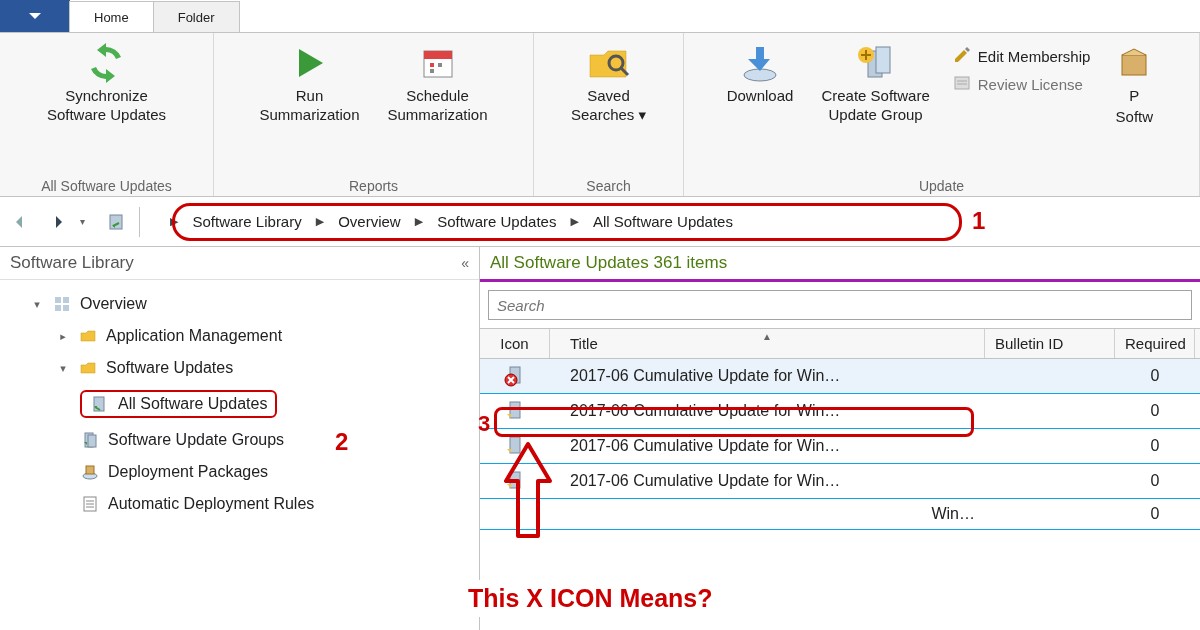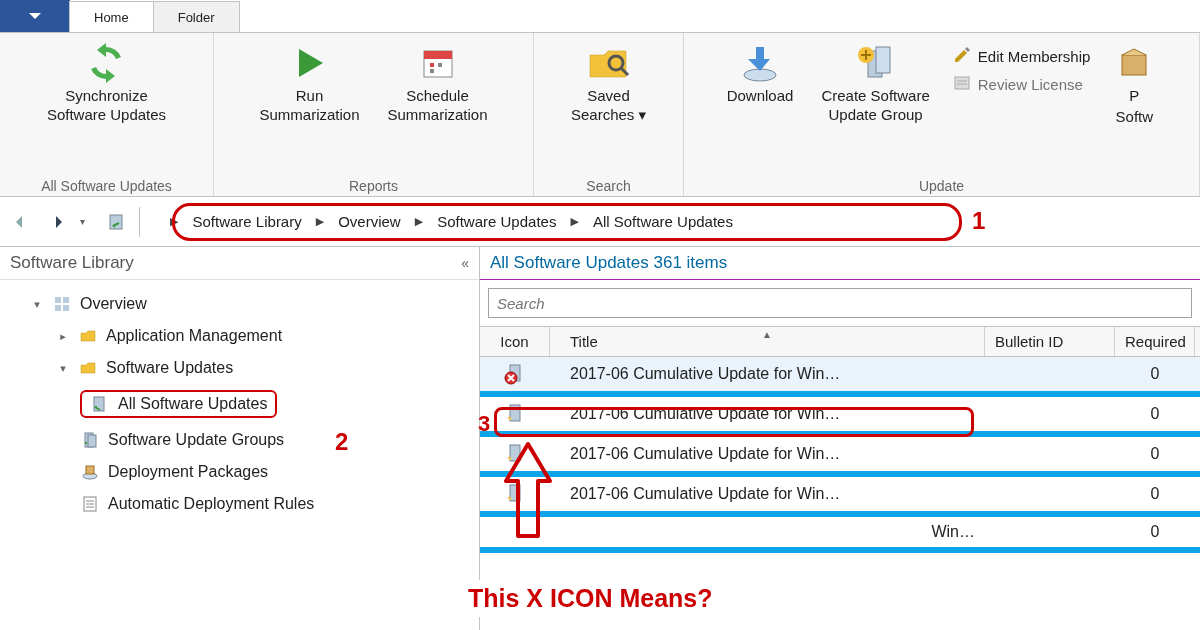--- a/index.html
+++ b/index.html
@@ -40,28 +40,28 @@
   .tree-item { display:flex; align-items:center; gap: 8px; padding: 6px 10px; cursor: pointer; white-space: nowrap; }
   .tree-item.selected .tree-label-wrap { border: 2px solid #cc0000; border-radius: 6px; padding: 2px 8px; }
   .tree-label-wrap { display:flex; align-items:center; gap:8px; }
   .chev { width: 14px; display:inline-flex; justify-content:center; color:#666; font-size:11px; }
   .tree-ico { width:20px; height:20px; display:flex; align-items:center; justify-content:center; }
   .indent1 { padding-left: 30px; }
   .indent2 { padding-left: 56px; }
   .indent3 { padding-left: 80px; }
 
   .content { flex: 1; display: flex; flex-direction: column; }
-  .content-header { padding: 6px 10px; font-size: 17px; color: #0369a1; border-bottom: 1px solid #a21caf; }
+  .content-header { padding: 6px 10px; font-size: 17px; color: #4d7c0f; border-bottom: 3px solid #a21caf; }
   .content-header .count { font-weight: normal; }
   .search-row { padding: 8px; }
   .search-box { width: 100%; height: 30px; border: 1px solid #a3a3a3; padding: 0 8px; font-style: italic; color: #777; font-size: 15px; }
 
   .grid-head { display:flex; border-top:1px solid #c3c3c3; border-bottom:1px solid #c3c3c3; background:#f7f7f7; font-size:15px; }
   .grid-head .cell { padding: 6px 10px; border-right:1px solid #d0d0d0; display:flex; align-items:center; gap:6px; }
-  .grid-body .row { display:flex; border-bottom:6px solid #0ea5e9; font-size:16px; align-items:center; }
+  .grid-body .row { display:flex; border-bottom:1px solid #0ea5e9; font-size:16px; align-items:center; }
   .grid-body .row.sel { background:#eaf3fb; }
   .grid-body .cell { padding: 6px 10px; overflow:hidden; white-space:nowrap; text-overflow:ellipsis; }
   .c-icon { width: 70px; display:flex; justify-content:center; }
   .c-title { width: 435px; padding-left: 20px !important; }
   .c-bull { width: 130px; }
   .c-req { width: 80px; text-align:center; }
   .sort-arrow { margin: 0 auto; font-size:10px; color:#666; }
   .grid-head .c-title { position:relative; }
   .grid-head .c-title .sort-arrow { position:absolute; left:50%; top:2px; transform:translateX(-50%); }
 

